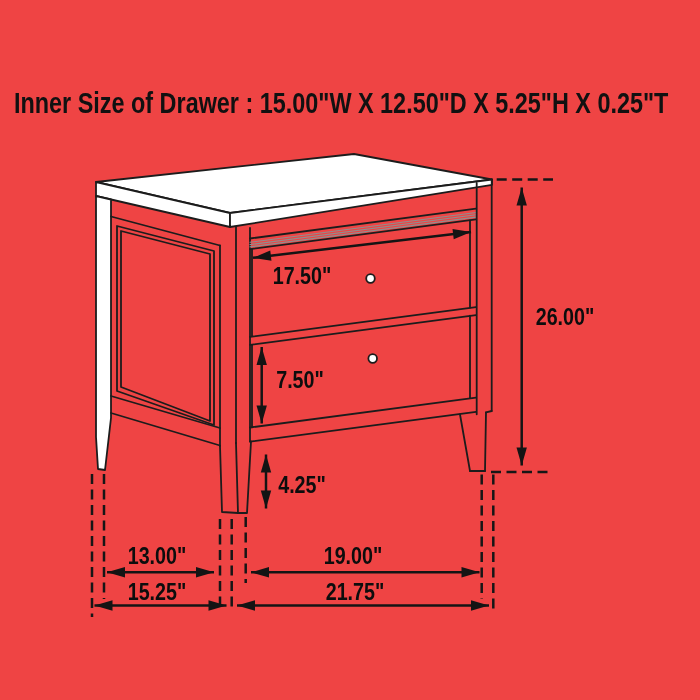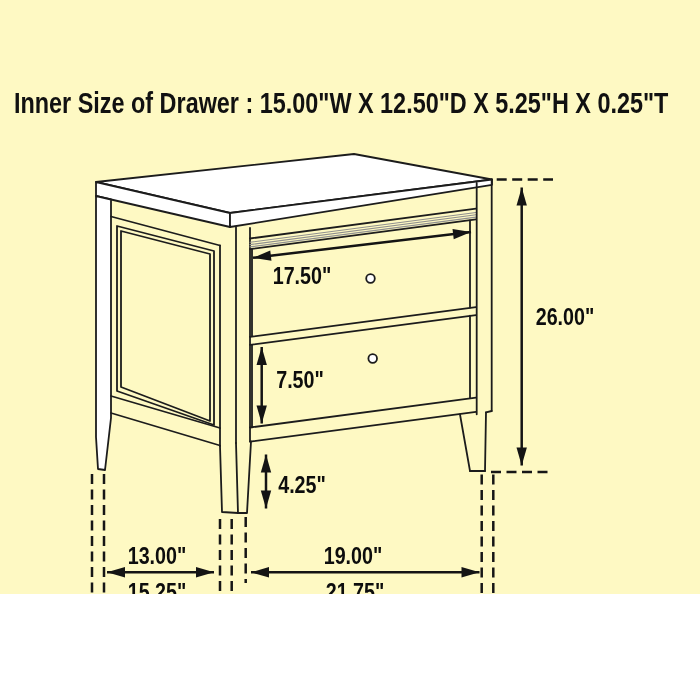--- a/index.html
+++ b/index.html
@@ -1,17 +1,17 @@
 <!DOCTYPE html>
 <html><head>
 <meta charset="utf-8">
 <style>
   html,body{margin:0;padding:0;background:#fff;}
   #stage{
-    position:relative;width:700px;height:594px;background:#fef9c3;
+    position:relative;width:700px;height:700px;background:#ef4444;
     font-family:"Liberation Sans","DejaVu Sans",sans-serif;overflow:hidden;
   }
   #lineart{position:absolute;left:0;top:0;}
   .title{
     position:absolute;left:14px;top:88px;
     font-size:30px;font-weight:bold;color:#111;line-height:1;
     white-space:nowrap;transform:scaleX(0.78);transform-origin:0 0;
     letter-spacing:0px;
   }
   .dim-label{

